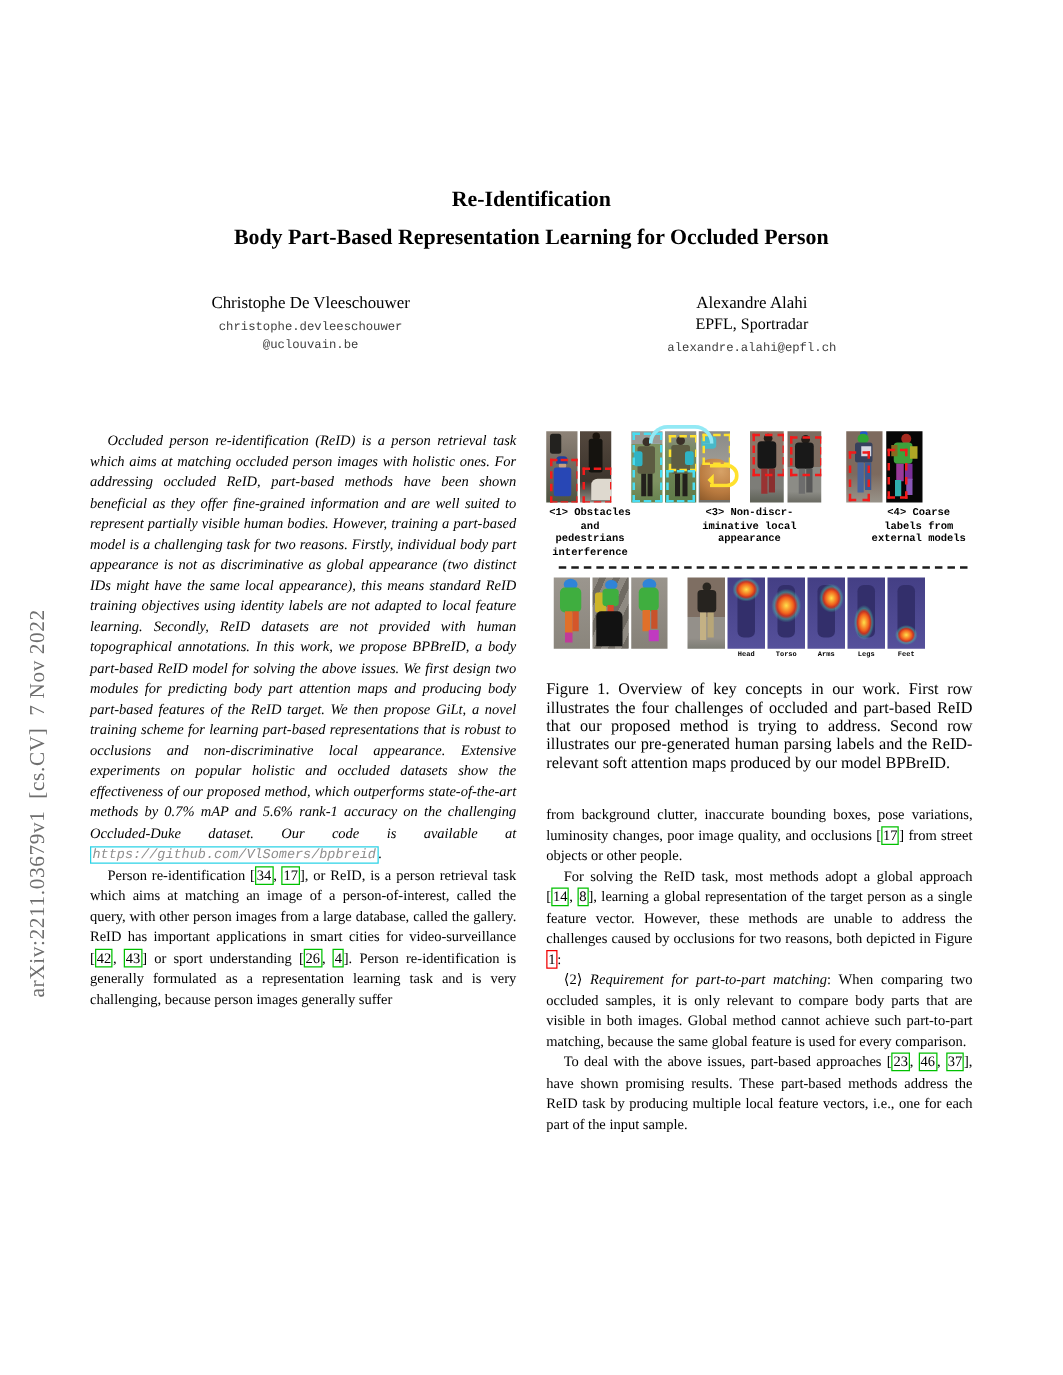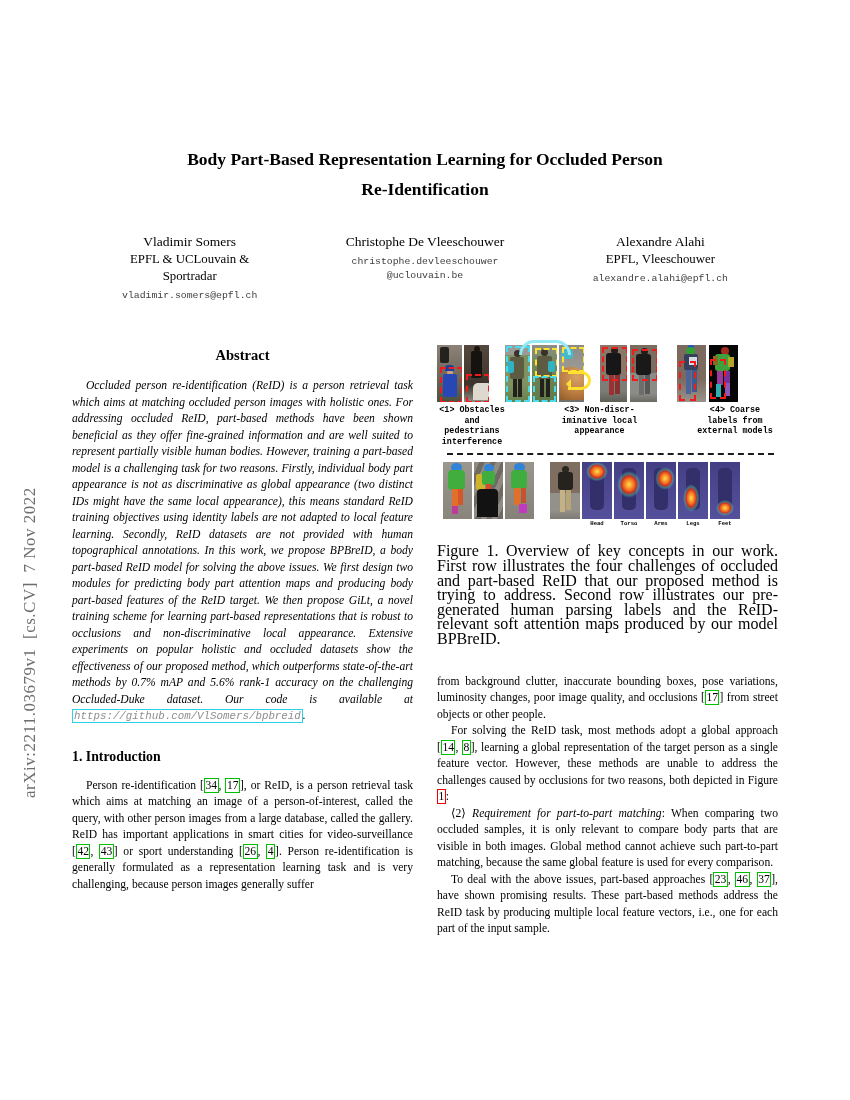--- a/index.html
+++ b/index.html
@@ -62,65 +62,55 @@
   .fig-labels .fl span{display:block;text-align:center;}
   .dash-sep{border-top:2px dashed #1c1c1c;margin:6px 4px 7px 10px;}
   .hm-wrap{flex:none;width:30px;}
   .hm-lab{display:block;text-align:center;font-family:"Liberation Mono","DejaVu Sans Mono",monospace;
     font-weight:bold;font-size:5.6px;line-height:8px;margin-top:1px;}
   .row2-caps{display:flex;margin-top:4px;font-family:"Liberation Mono","DejaVu Sans Mono",monospace;
     font-weight:bold;font-size:8.8px;line-height:11px;text-align:center;}
   .row2-caps span{display:block;}
   .cap-left{width:108px;flex:none;}
   .cap-right{flex:1;margin-left:22px;}
-  .fig-caption{font-size:16px;line-height:14.6px;text-align:justify;margin-top:16px;}
+  .fig-caption{font-size:13px;line-height:14.6px;text-align:justify;margin-top:16px;}
   .rc-body{margin-top:27px;}
 </style>
 </head>
 <body>
 
 <div class="page">
 
   <div class="arxiv-banner">arXiv:2211.03679v1  [cs.CV]  7 Nov 2022</div>
 
   <div class="title">
+    <span style="display:block">Re-Identification</span>
     <span style="display:block">Body Part-Based Representation Learning for Occluded Person</span>
-    <span style="display:block">Re-Identification</span>
   </div>
 
   <div class="authors">
-    <div class="author">
-      <div class="name">Vladimir Somers</div>
-      <div class="affil">
-        <span style="display:block">EPFL &amp; UCLouvain &amp;</span>
-        <span style="display:block">Sportradar</span>
-      </div>
-      <div class="email">vladimir.somers@epfl.ch</div>
-    </div>
     <div class="author">
       <div class="name">Christophe De Vleeschouwer</div>
       <div class="email">
         <span style="display:block">christophe.devleeschouwer</span>
         <span style="display:block">@uclouvain.be</span>
       </div>
     </div>
     <div class="author">
       <div class="name">Alexandre Alahi</div>
-      <div class="affil">EPFL, Vleeschouwer</div>
+      <div class="affil">EPFL, Sportradar</div>
       <div class="email">alexandre.alahi@epfl.ch</div>
     </div>
   </div>
 
   <div class="col col-left">
-    <div class="abs-head">Abstract</div>
     <div class="serif-body abs-text">
       <span>Occluded person re-identification (ReID) is a person retrieval task which aims at matching occluded person images with holistic ones. For addressing occluded ReID, part-based methods have been shown beneficial as they offer fine-grained information and are well suited to represent partially visible human bodies. However, training a part-based model is a challenging task for two reasons. Firstly, individual body part appearance is not as discriminative as global appearance (two distinct IDs might have the same local appearance), this means standard ReID training objectives using identity labels are not adapted to local feature learning. Secondly, ReID datasets are not provided with human topographical annotations. In this work, we propose BPBreID, a body part-based ReID model for solving the above issues. We first design two modules for predicting body part attention maps and producing body part-based features of the ReID target. We then propose GiLt, a novel training scheme for learning part-based representations that is robust to occlusions and non-discriminative local appearance. Extensive experiments on popular holistic and occluded datasets show the effectiveness of our proposed method, which outperforms state-of-the-art methods by 0.7% mAP and 5.6% rank-1 accuracy on the challenging Occluded-Duke dataset. Our code is available at </span><span class="url-box">https://github.com/VlSomers/bpbreid</span><span>.</span>
     </div>
 
-    <div class="sec-head">1. Introduction</div>
     <p class="serif-body body-p">
       <span>Person re-identification [</span><span class="cite">34</span><span>, </span><span class="cite">17</span><span>], or ReID, is a person retrieval task which aims at matching an image of a person-of-interest, called the query, with other person images from a large database, called the gallery. ReID has important applications in smart cities for video-surveillance [</span><span class="cite">42</span><span>, </span><span class="cite">43</span><span>] or sport understanding [</span><span class="cite">26</span><span>, </span><span class="cite">4</span><span>]. Person re-identification is generally formulated as a representation learning task and is very challenging, because person images generally suffer</span>
     </p>
   </div>
 
   <div class="col col-right">
 
     <div class="figure">
 
       <div class="fig-row">

